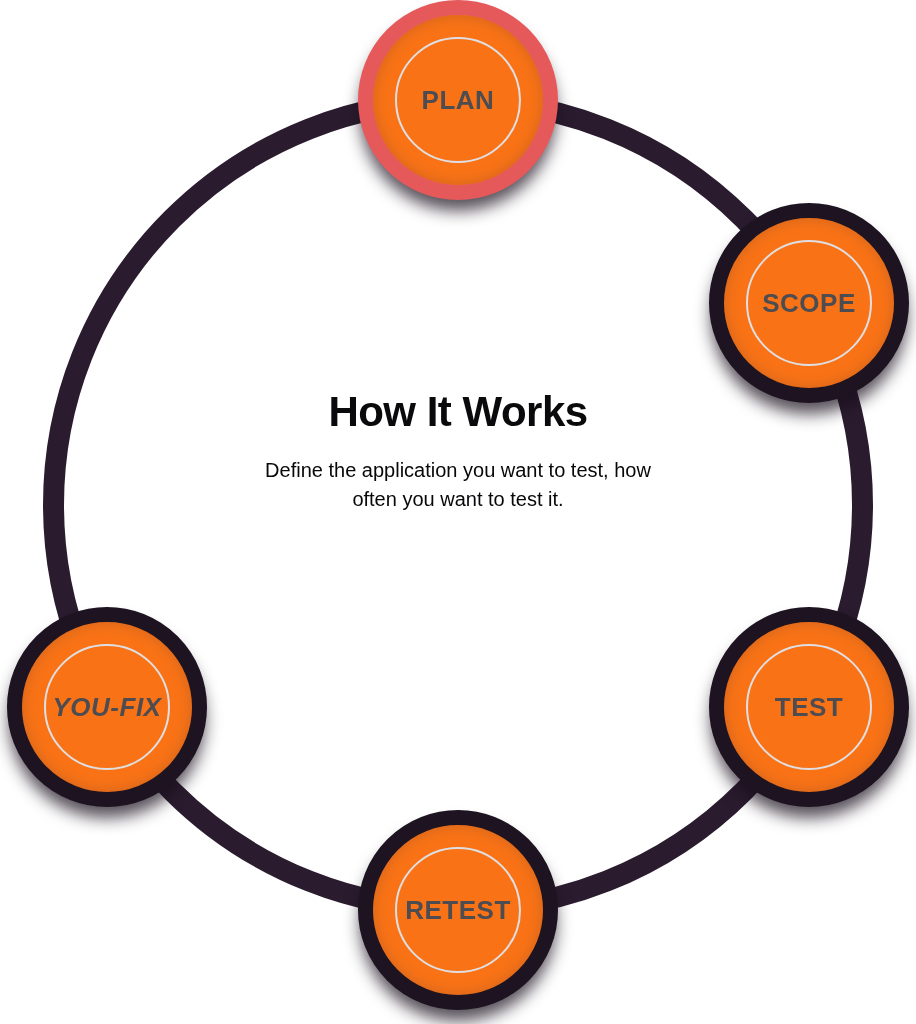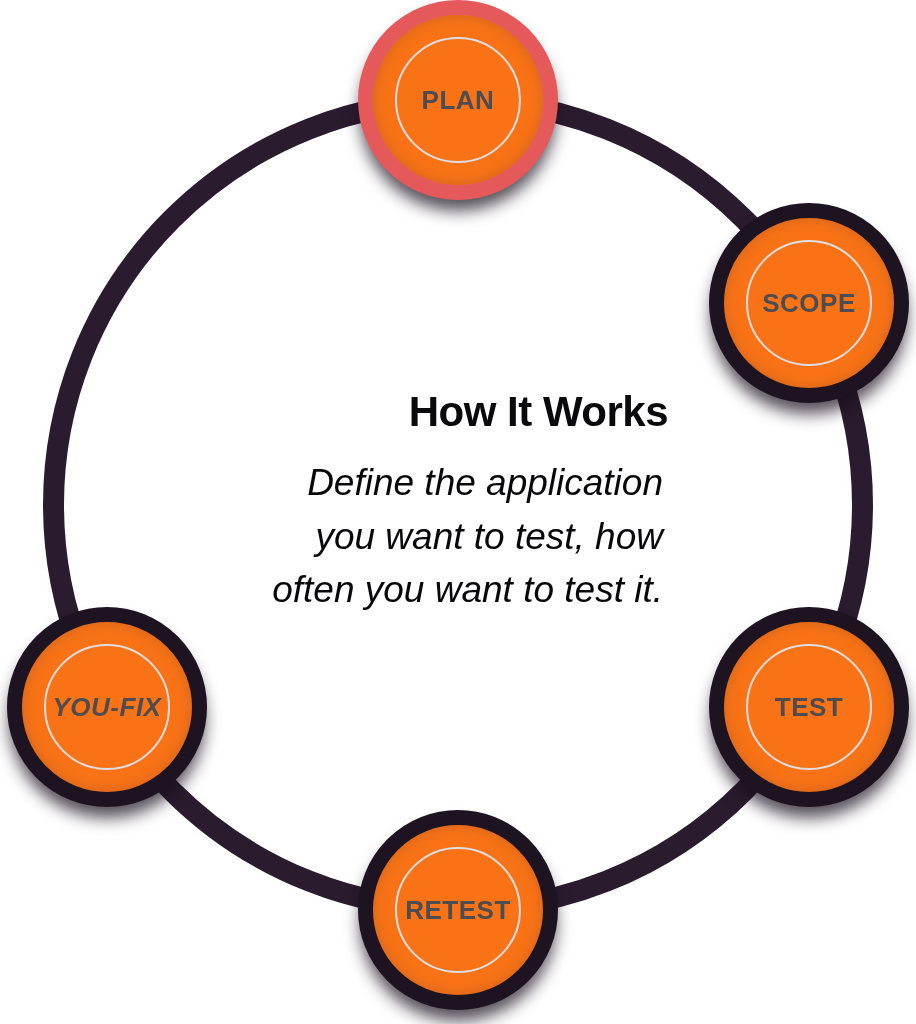--- a/index.html
+++ b/index.html
@@ -75,37 +75,36 @@
   .node-report  { left: 458px; top: 910px; }
   .node-you-fix { left: 107px; top: 707px; font-style: italic; }
   .node-retest  { left: 107px; top: 303px; }
   
   .center-text {
     position: absolute;
     left: 50%;
     top: 388px;
     transform: translateX(-50%);
     width: 420px;
-    text-align: right;
+    text-align: center;
     z-index: 3;
   }
   .center-text h2 {
     margin: 0 0 20px 0;
     font-size: 42px;
     font-weight: bold;
     letter-spacing: -0.5px;
     color: var(--heading-text, #0A0A0C);
   }
   .center-text p {
     margin: 0 auto;
     max-width: 410px;
-    font-size: 37px;
+    font-size: 20px;
     line-height: 1.45;
     color: #08080a;
-    font-style: italic;
   }
 </style>
 </head>
 <body>
 
 <div class="stage">
 
   <div class="cycle-ring"></div>
 
   <div class="node node-plan active">

